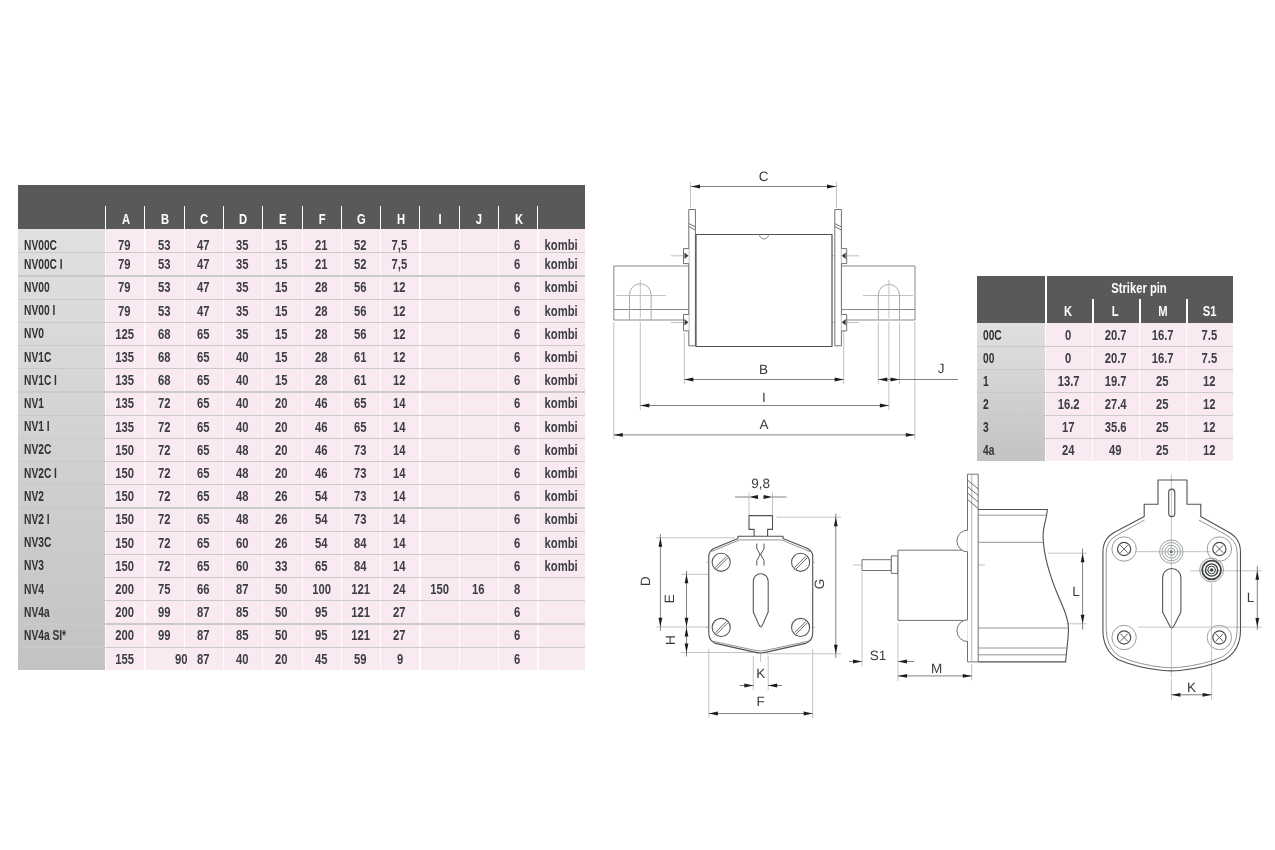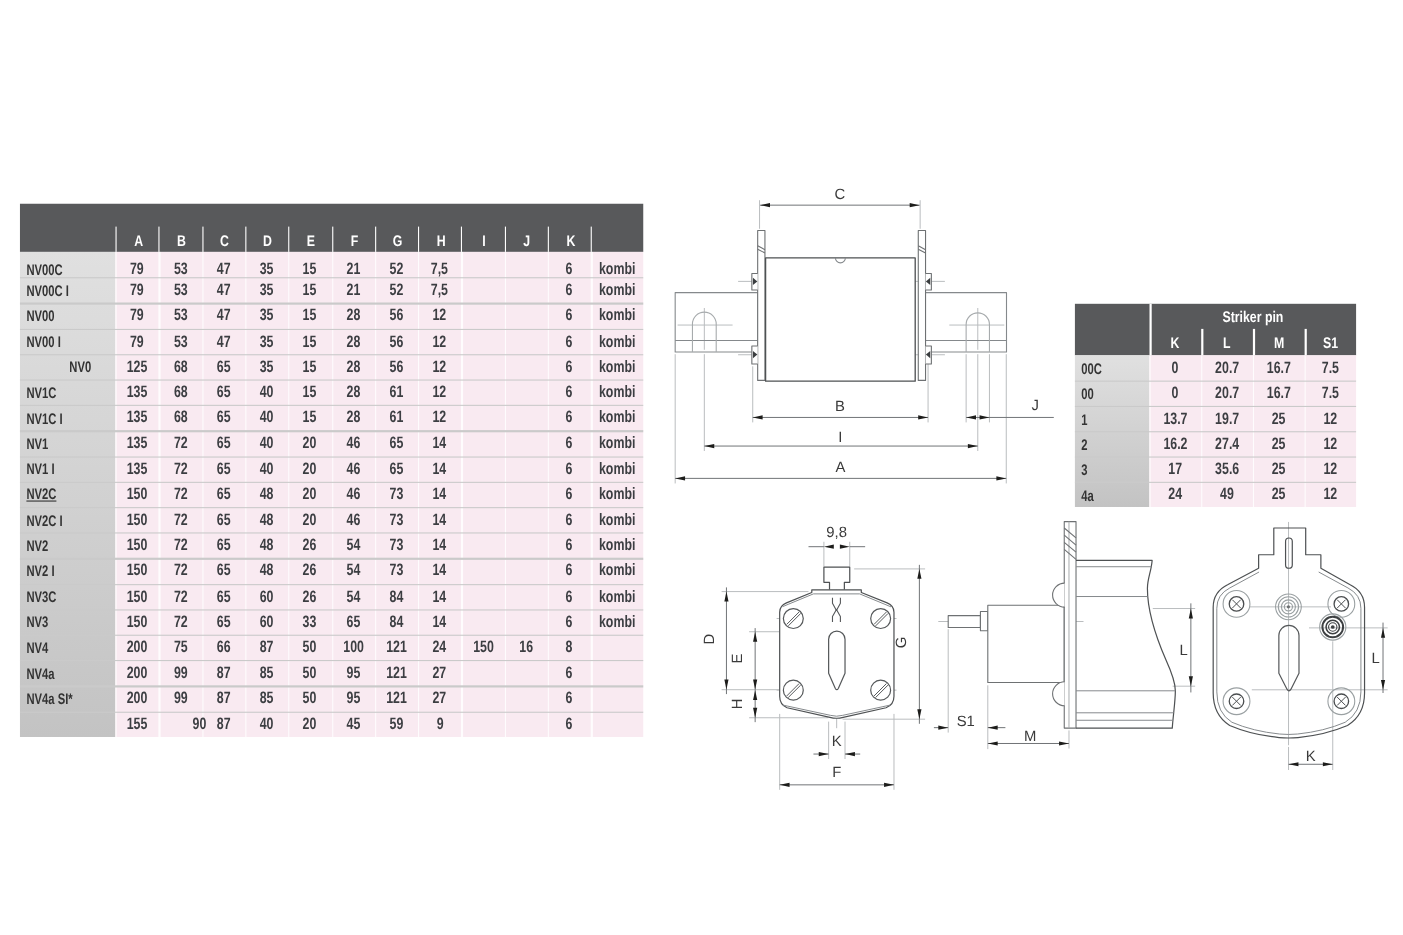--- a/index.html
+++ b/index.html
@@ -235,21 +235,21 @@
           <span class="t">12</span>
         </div>
   <div class="d" style="left:480.0px;width:39.3px;">
           <span class="t">6</span>
         </div>
   <div class="d" style="left:519.3px;width:47.7px;">
           <span class="t">kombi</span>
         </div>
  </div>
  <div class="r" style="top:136.8px;height:23.2px;">
-  <div class="lab" style="width:87.0px;padding-left:39px;">
+  <div class="lab" style="width:87.0px;">
           <span class="t">NV0</span>
         </div>
   <div class="d" style="left:87.0px;width:39.3px;">
           <span class="t">125</span>
         </div>
   <div class="d" style="left:126.3px;width:39.3px;">
           <span class="t">68</span>
         </div>
   <div class="d" style="left:165.6px;width:39.3px;">
           <span class="t">65</span>
@@ -410,21 +410,21 @@
           <span class="t">14</span>
         </div>
   <div class="d" style="left:480.0px;width:39.3px;">
           <span class="t">6</span>
         </div>
   <div class="d" style="left:519.3px;width:47.7px;">
           <span class="t">kombi</span>
         </div>
  </div>
  <div class="r" style="top:252.8px;height:23.2px;">
-  <div class="lab" style="width:96px;text-decoration:underline;">
+  <div class="lab" style="width:96px;">
           <span class="t">NV2C</span>
         </div>
   <div class="d" style="left:87.0px;width:39.3px;">
           <span class="t">150</span>
         </div>
   <div class="d" style="left:126.3px;width:39.3px;">
           <span class="t">72</span>
         </div>
   <div class="d" style="left:165.6px;width:39.3px;">
           <span class="t">65</span>

